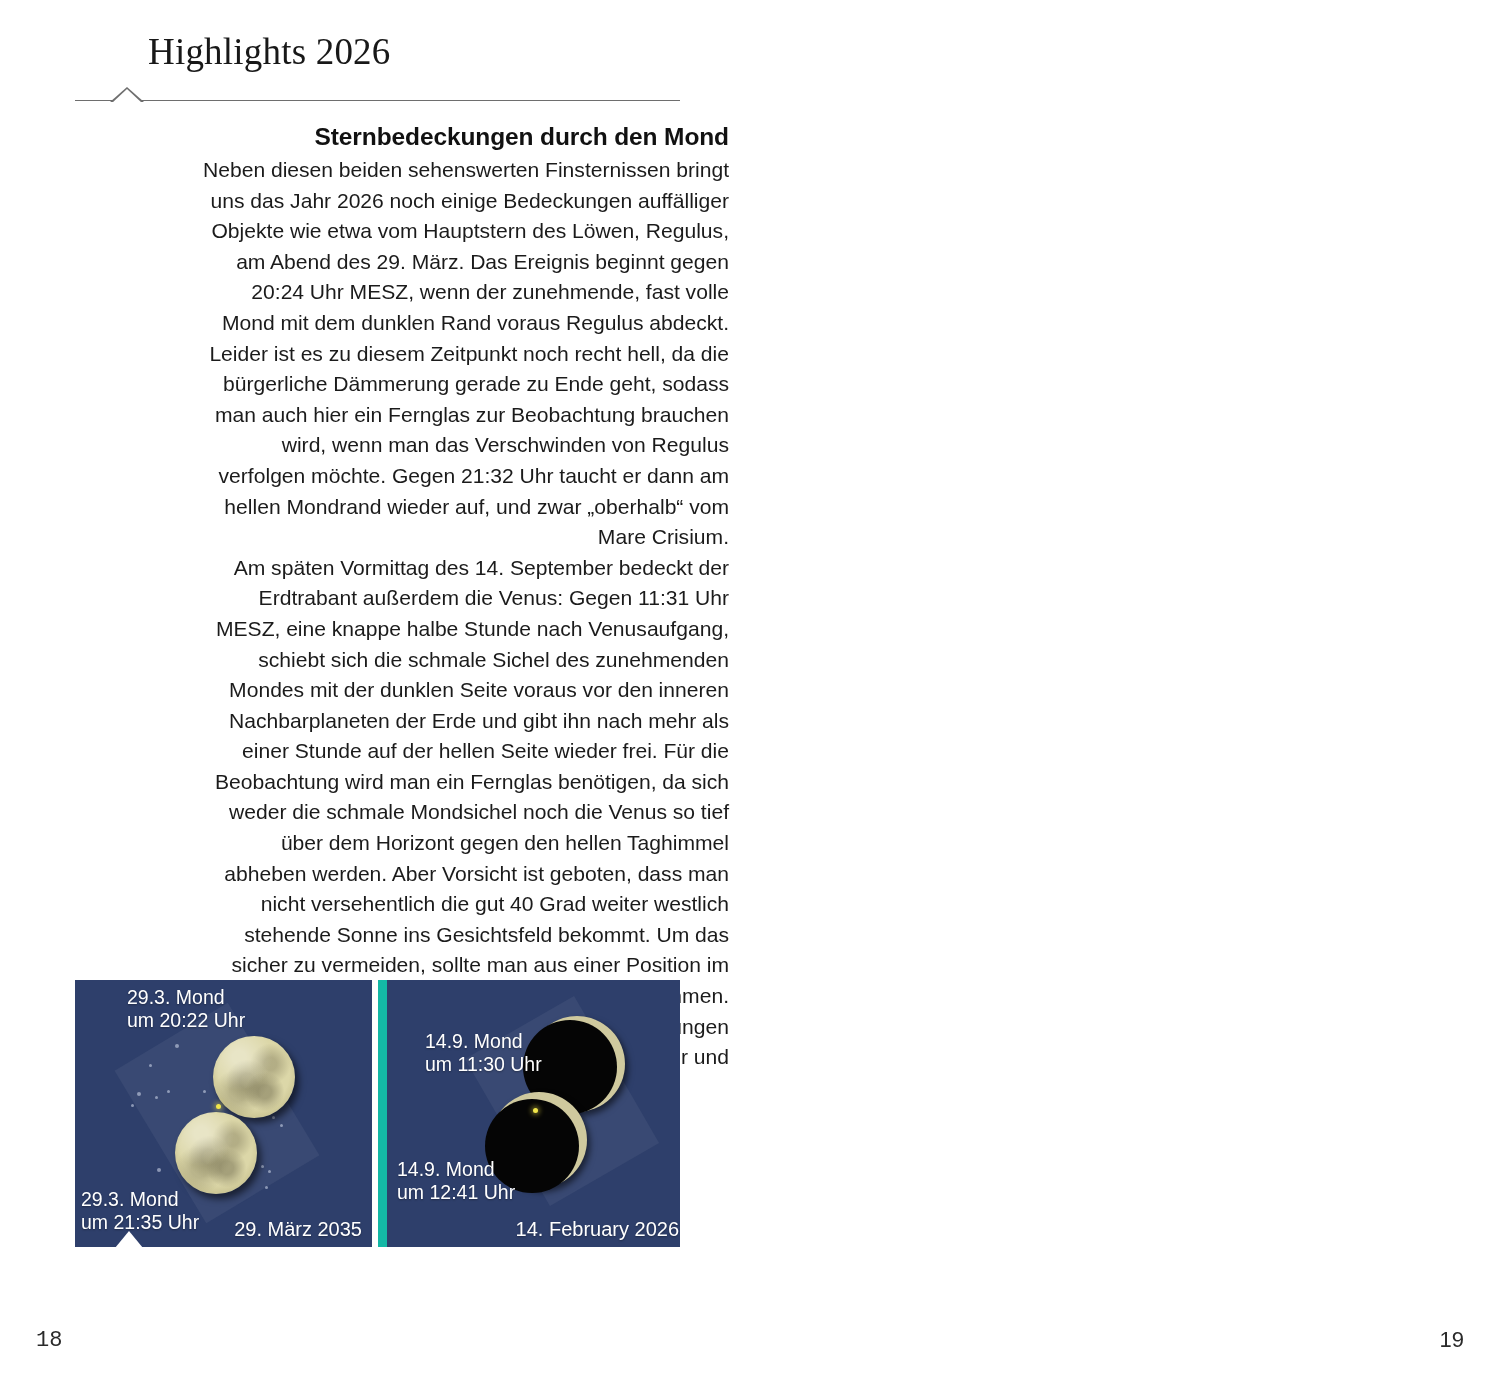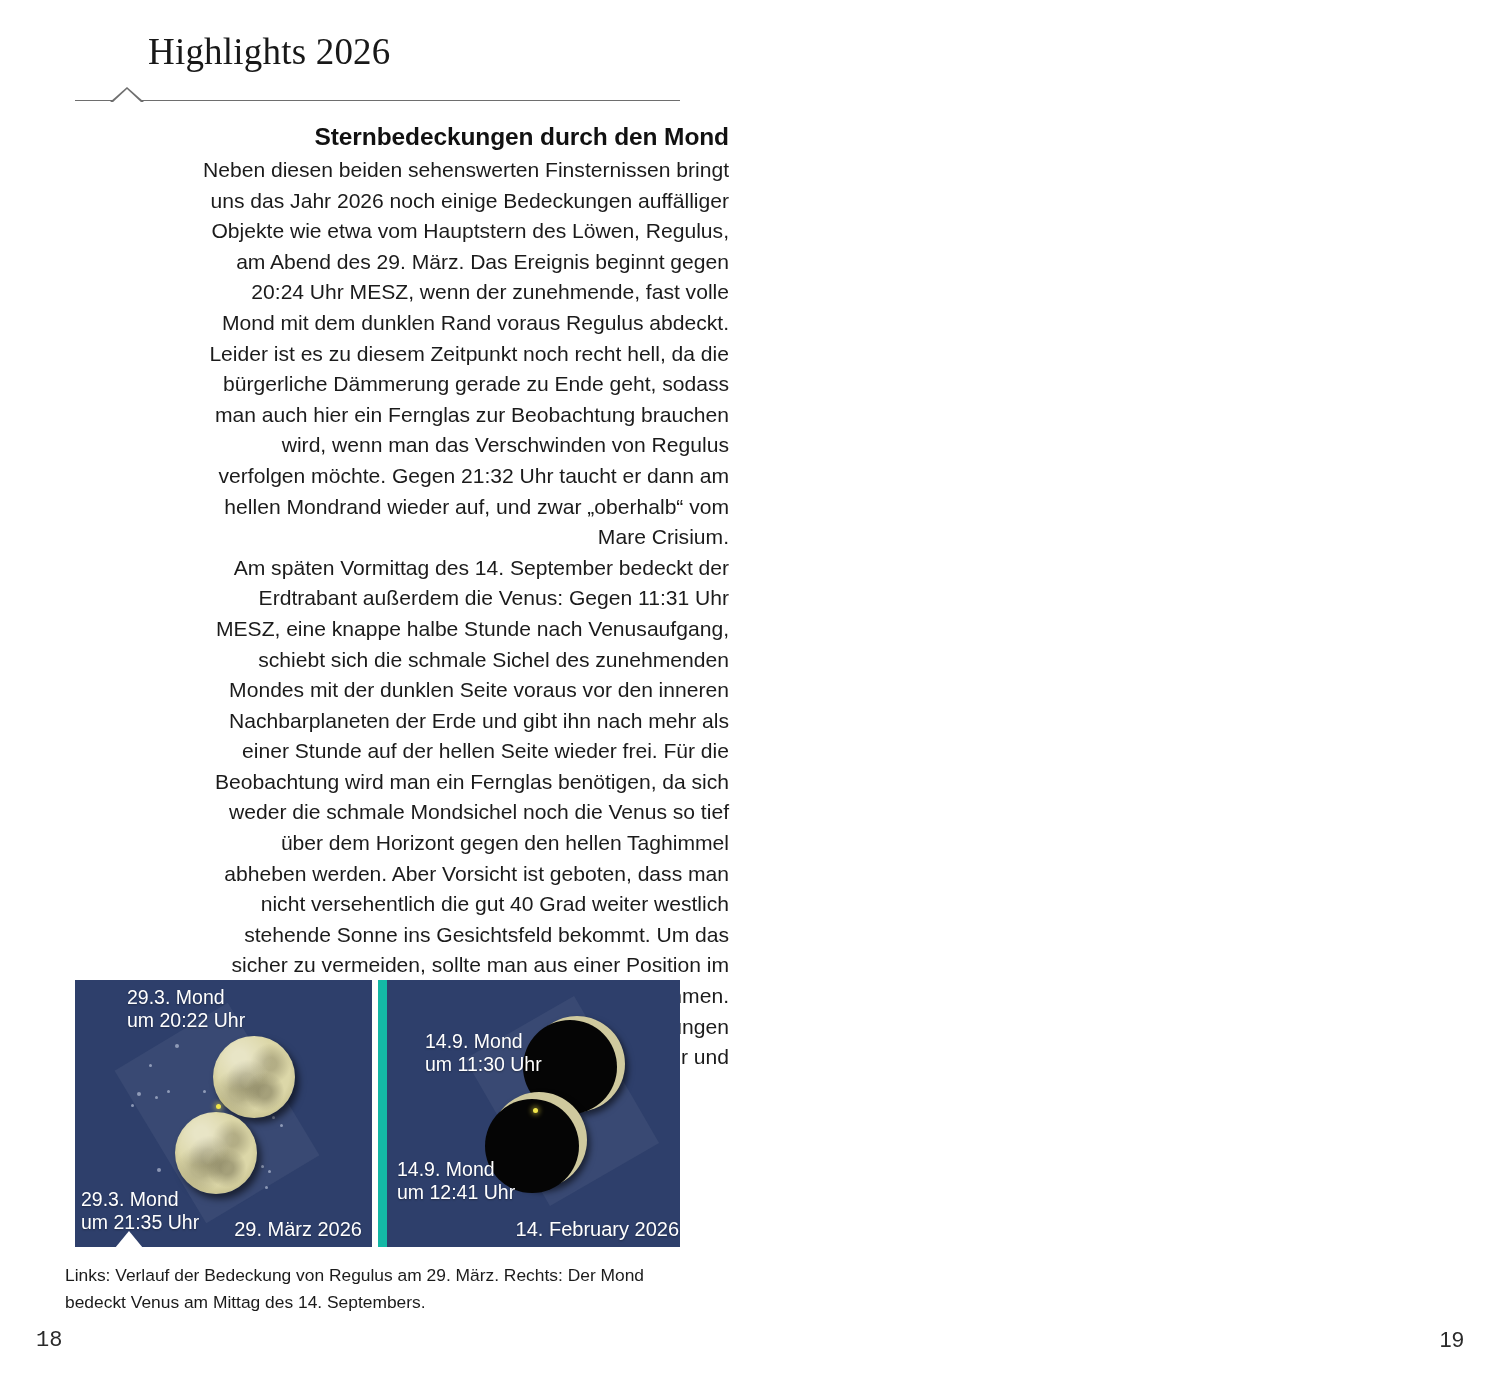--- a/index.html
+++ b/index.html
@@ -244,21 +244,21 @@
         <div class="moon moon-full" style="left:138px; top:56px; width:82px; height:82px;"></div>
 
         <div class="moon moon-full" style="left:100px; top:132px; width:82px; height:82px;"></div>
 
         <div class="star star-sm" style="left:141px; top:124px;"></div>
 
         <div class="panel-label" style="left:52px; top:6px;">29.3. Mond
 um 20:22 Uhr</div>
         <div class="panel-label" style="left:6px; top:208px;">29.3. Mond
 um 21:35 Uhr</div>
-        <div class="panel-date">29. März 2026</div>
+        <div class="panel-date">29. März 2035</div>
         <div class="panel-notch" style="left:40px;"></div>
       </div>
 
       <div class="panel-divider"></div>
 
       <div class="panel panel-b">
         <div class="track" style="left:112px; top:36px; width:126px; height:170px; transform:rotate(-30deg); transform-origin:50% 50%;"></div>
 
         <div class="crescent-limb" style="left:142px; top:36px; width:96px; height:96px;"></div>
         <div class="crescent-shadow" style="left:136px; top:40px; width:94px; height:94px;"></div>
@@ -269,21 +269,20 @@
         <div class="star star-sm" style="left:146px; top:128px;"></div>
 
         <div class="panel-label" style="left:38px; top:50px;">14.9. Mond
 um 11:30 Uhr</div>
         <div class="panel-label" style="left:10px; top:178px;">14.9. Mond
 um 12:41 Uhr</div>
         <div class="panel-date">14. February 2026</div>
       </div>
     </div>
 
-    <div class="caption caption-bottom-left">Links: Verlauf der Bedeckung von Regulus am 29. März. Rechts: Der Mond bedeckt Venus am Mittag des 14. Septembers.</div>
 
     <div class="folio folio-left">18</div>
   </div>
 
   <div class="page-right">
 
     <div class="folio folio-right">19</div>
   </div>
 
 </div>

